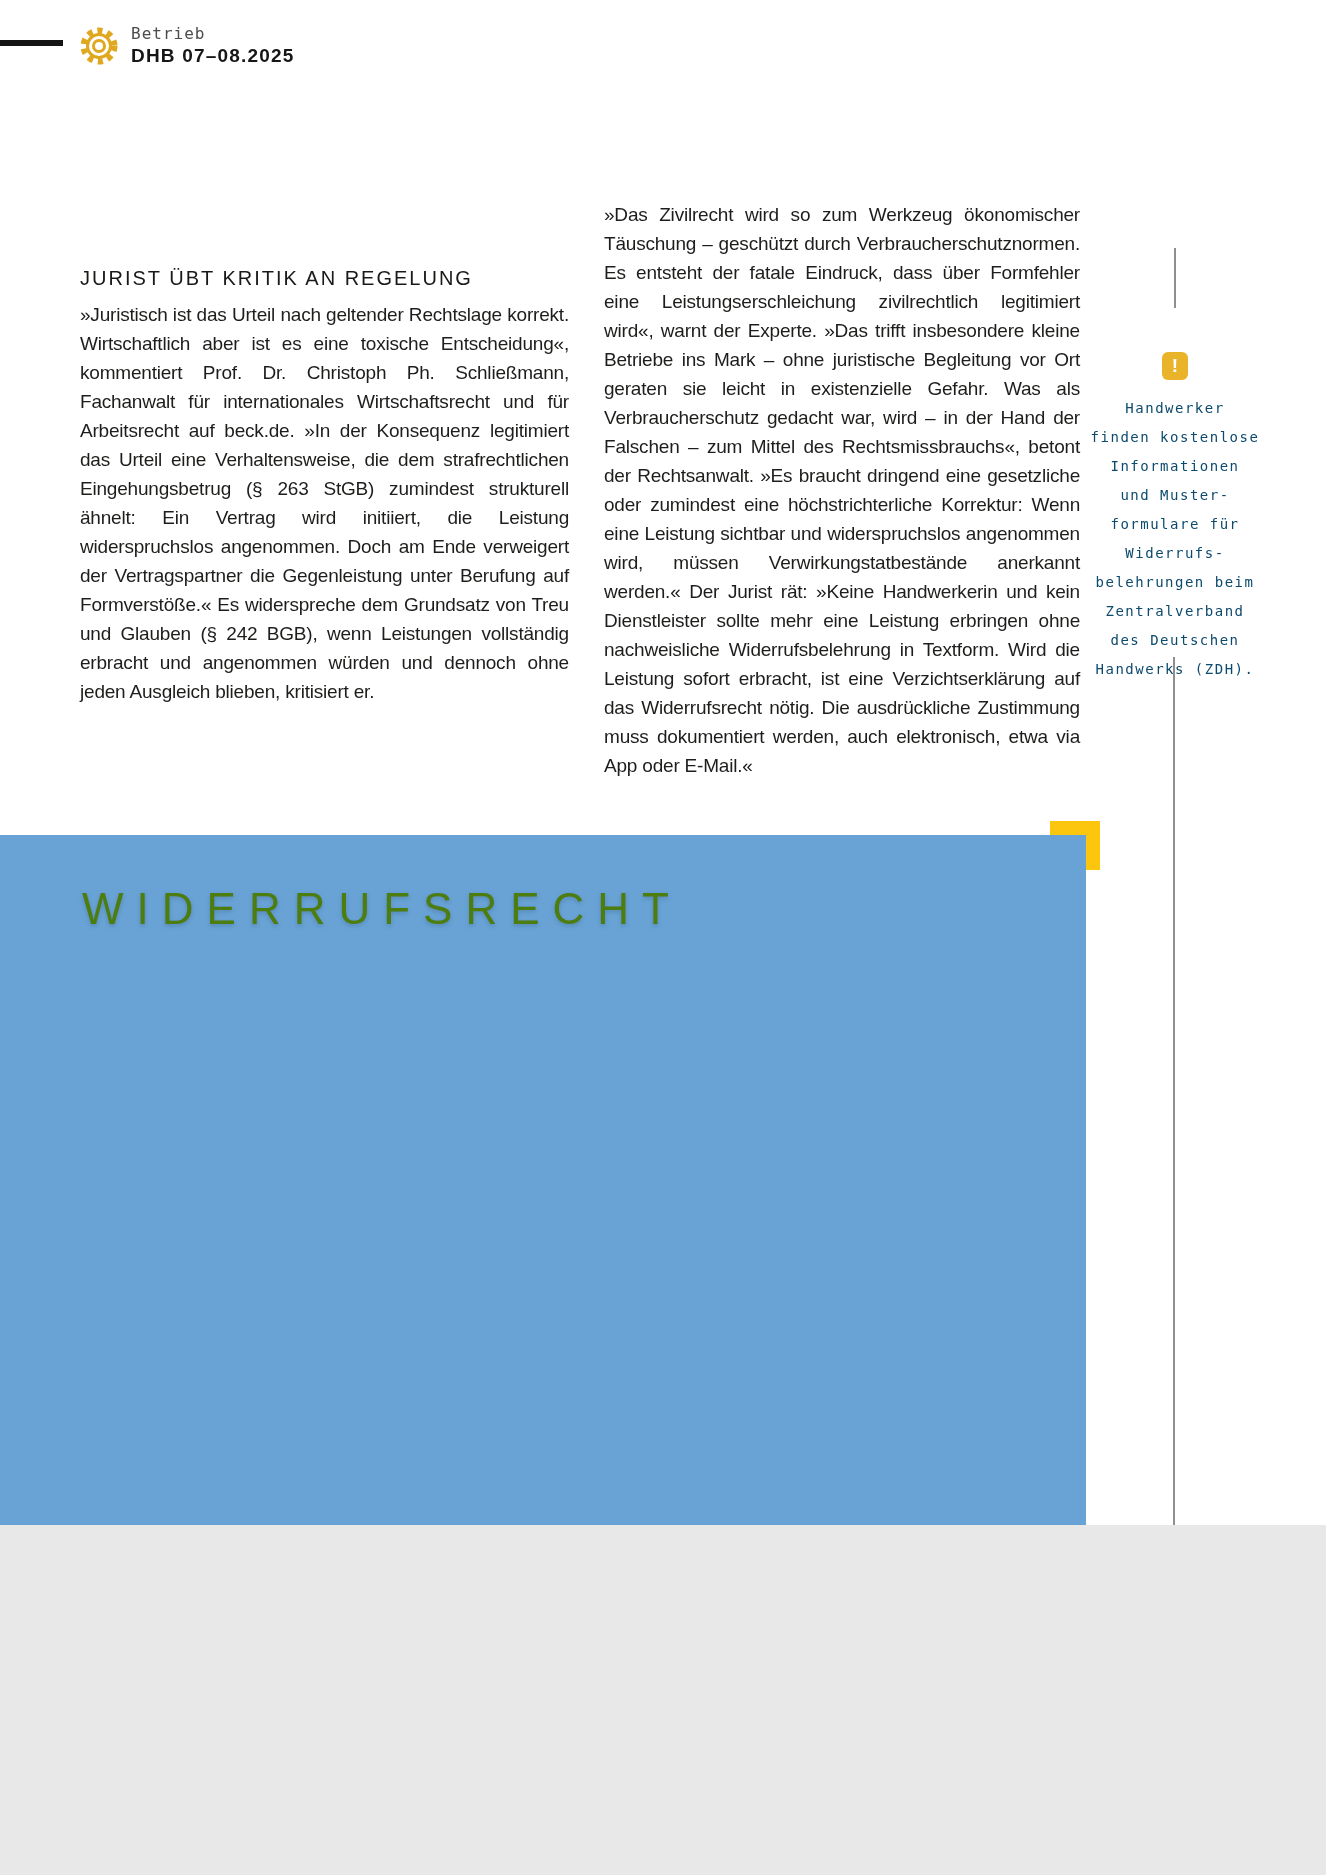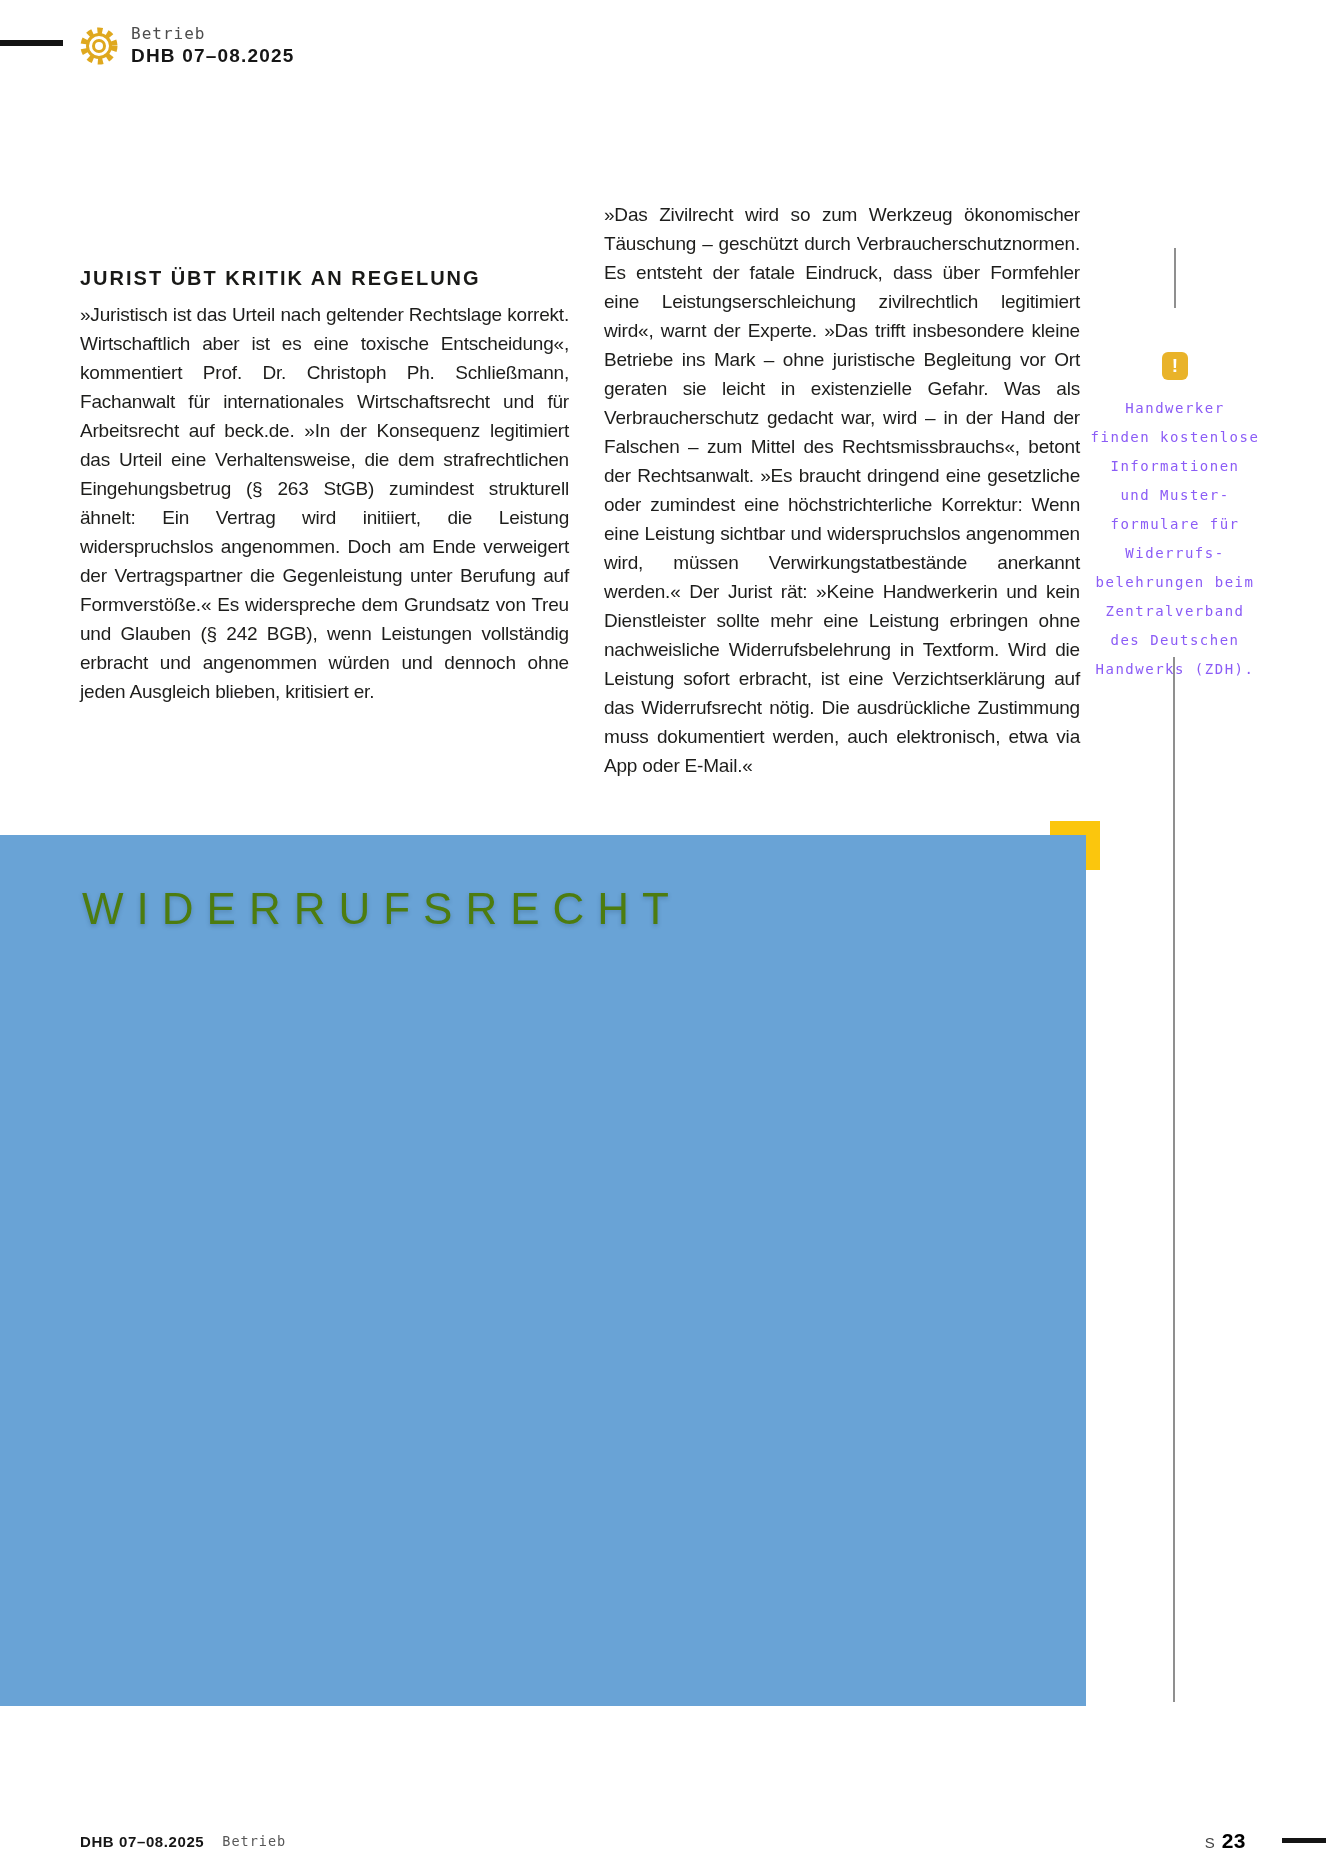--- a/index.html
+++ b/index.html
@@ -1,40 +1,40 @@
 <!DOCTYPE html>
 <html lang="de"><head>
 <meta charset="utf-8">
 <style>
   html,body{margin:0;padding:0;background:#e8e8e8;}
   .page{
-    position:relative;width:1326px;height:1875px;background:#ffffff;
+    position:relative;width:1326px;height:1525px;background:#ffffff;
     font-family:"Liberation Sans",sans-serif;color:#1c1c1a;overflow:hidden;
     margin:0 auto;
   }
   
   .edge-bar{position:absolute;left:0;top:40px;width:63px;height:6px;background:#141414;}
   .header{position:absolute;left:78px;top:24px;display:flex;align-items:flex-start;}
   .gear{width:42px;height:42px;margin-right:11px;margin-top:1px;}
   .header-text{display:flex;flex-direction:column;}
   .eyebrow{font-family:"DejaVu Sans Mono",monospace;font-size:16px;color:#4c4c4c;letter-spacing:1px;line-height:20px;}
   .issue-title{font-size:19px;font-weight:700;color:#161616;letter-spacing:1.2px;line-height:24px;}
   
   .col{position:absolute;top:200px;font-size:19px;line-height:29px;text-align:justify;letter-spacing:-0.2px;color:#1d1d1b;}
   .col p{margin:0;}
   .col-1{left:80px;width:489px;}
   .col-2{left:568px;width:476px;margin-left:36px;}
-  .sub-heading{font-size:20px;font-weight:700;letter-spacing:2px;color:#191917;margin:64px 0 7px 0 !important;text-align:left;}
+  .sub-heading{font-size:20px;font-weight:400;letter-spacing:2px;color:#191917;margin:64px 0 7px 0 !important;text-align:left;}
   
   .sidebar{position:absolute;left:1090px;top:248px;width:170px;text-align:center;}
   .rule-v-short{width:2px;height:60px;background:#8f8f8f;margin:0 auto;}
   .note-badge{width:26px;height:28px;border-radius:6px;background:#e9b32a;color:#ffffff;
     font-weight:700;font-size:19px;line-height:28px;text-align:center;margin:44px auto 14px auto;}
   .note-text{font-family:"DejaVu Sans Mono",monospace;font-size:14px;line-height:29px;
-    letter-spacing:1.5px;color:#8b5cf6;white-space:pre-line;}
+    letter-spacing:1.5px;color:#0c4a6e;white-space:pre-line;}
   .rule-v-long{position:absolute;left:1173px;top:657px;width:2px;height:1045px;background:#8f8f8f;}
   
   .corner-sq{position:absolute;left:1050px;top:821px;width:50px;height:49px;background:#fbc60d;}
   .info-box{position:absolute;left:0;top:835px;width:1086px;height:871px;background:#69a3d6;overflow:hidden;}
   .box-title{position:absolute;left:82px;top:884px;font-size:44px;font-weight:500;color:#4d7c0f;
     letter-spacing:13px;text-shadow:0 2px 4px rgba(25,55,85,0.25);}
   
   .footer{position:absolute;left:80px;top:1829px;width:1166px;height:24px;display:flex;align-items:center;}
   .footer-issue{font-size:15px;font-weight:700;letter-spacing:0.6px;color:#161616;}
   .footer-section{font-family:"DejaVu Sans Mono",monospace;font-size:13.5px;color:#575757;letter-spacing:1px;margin-left:18px;}

